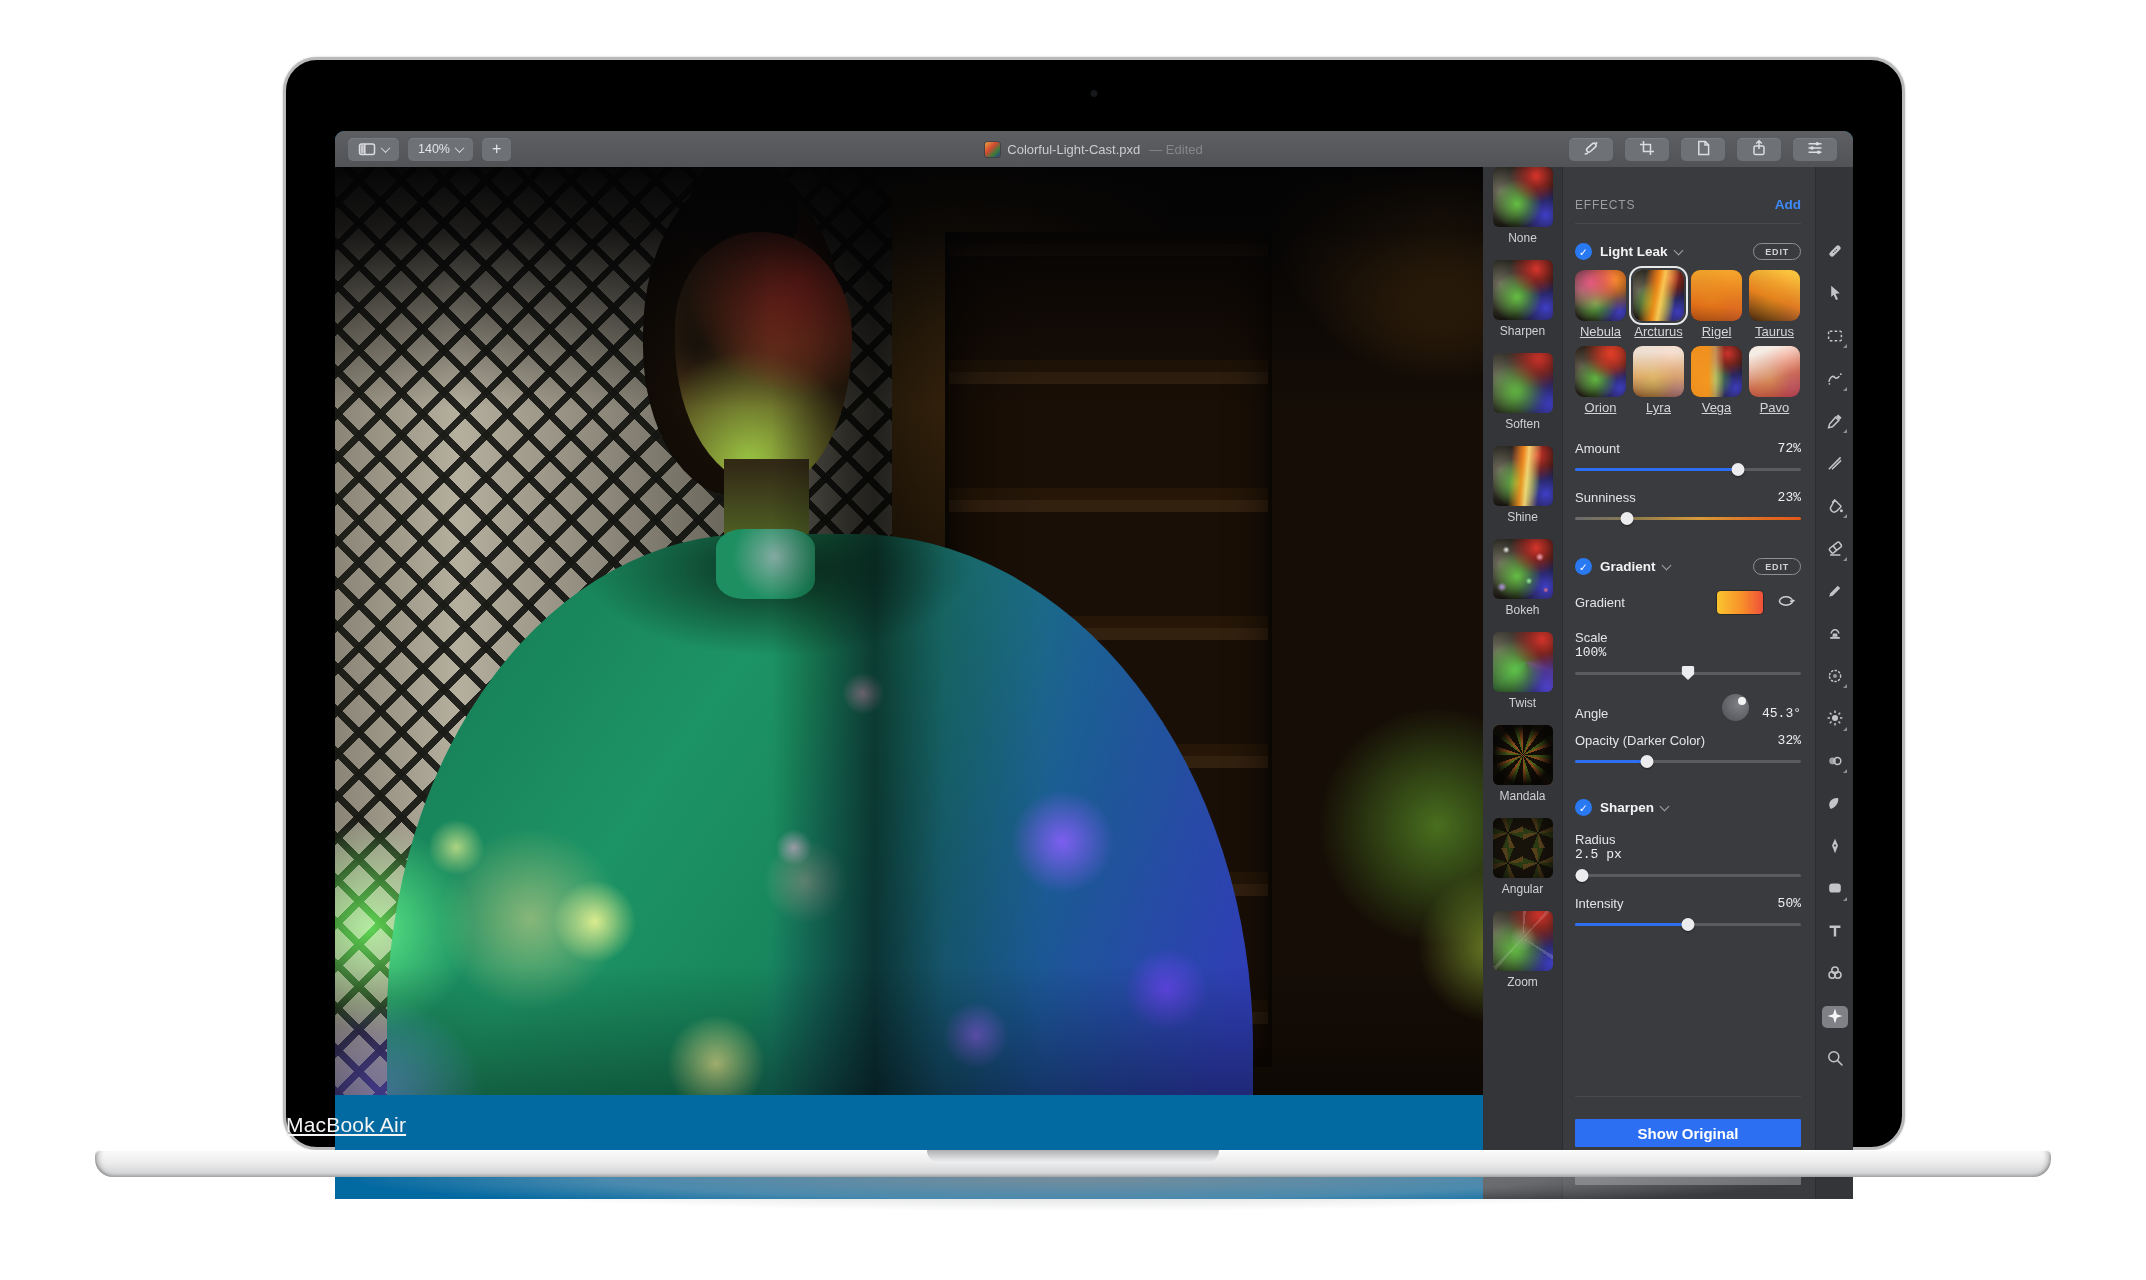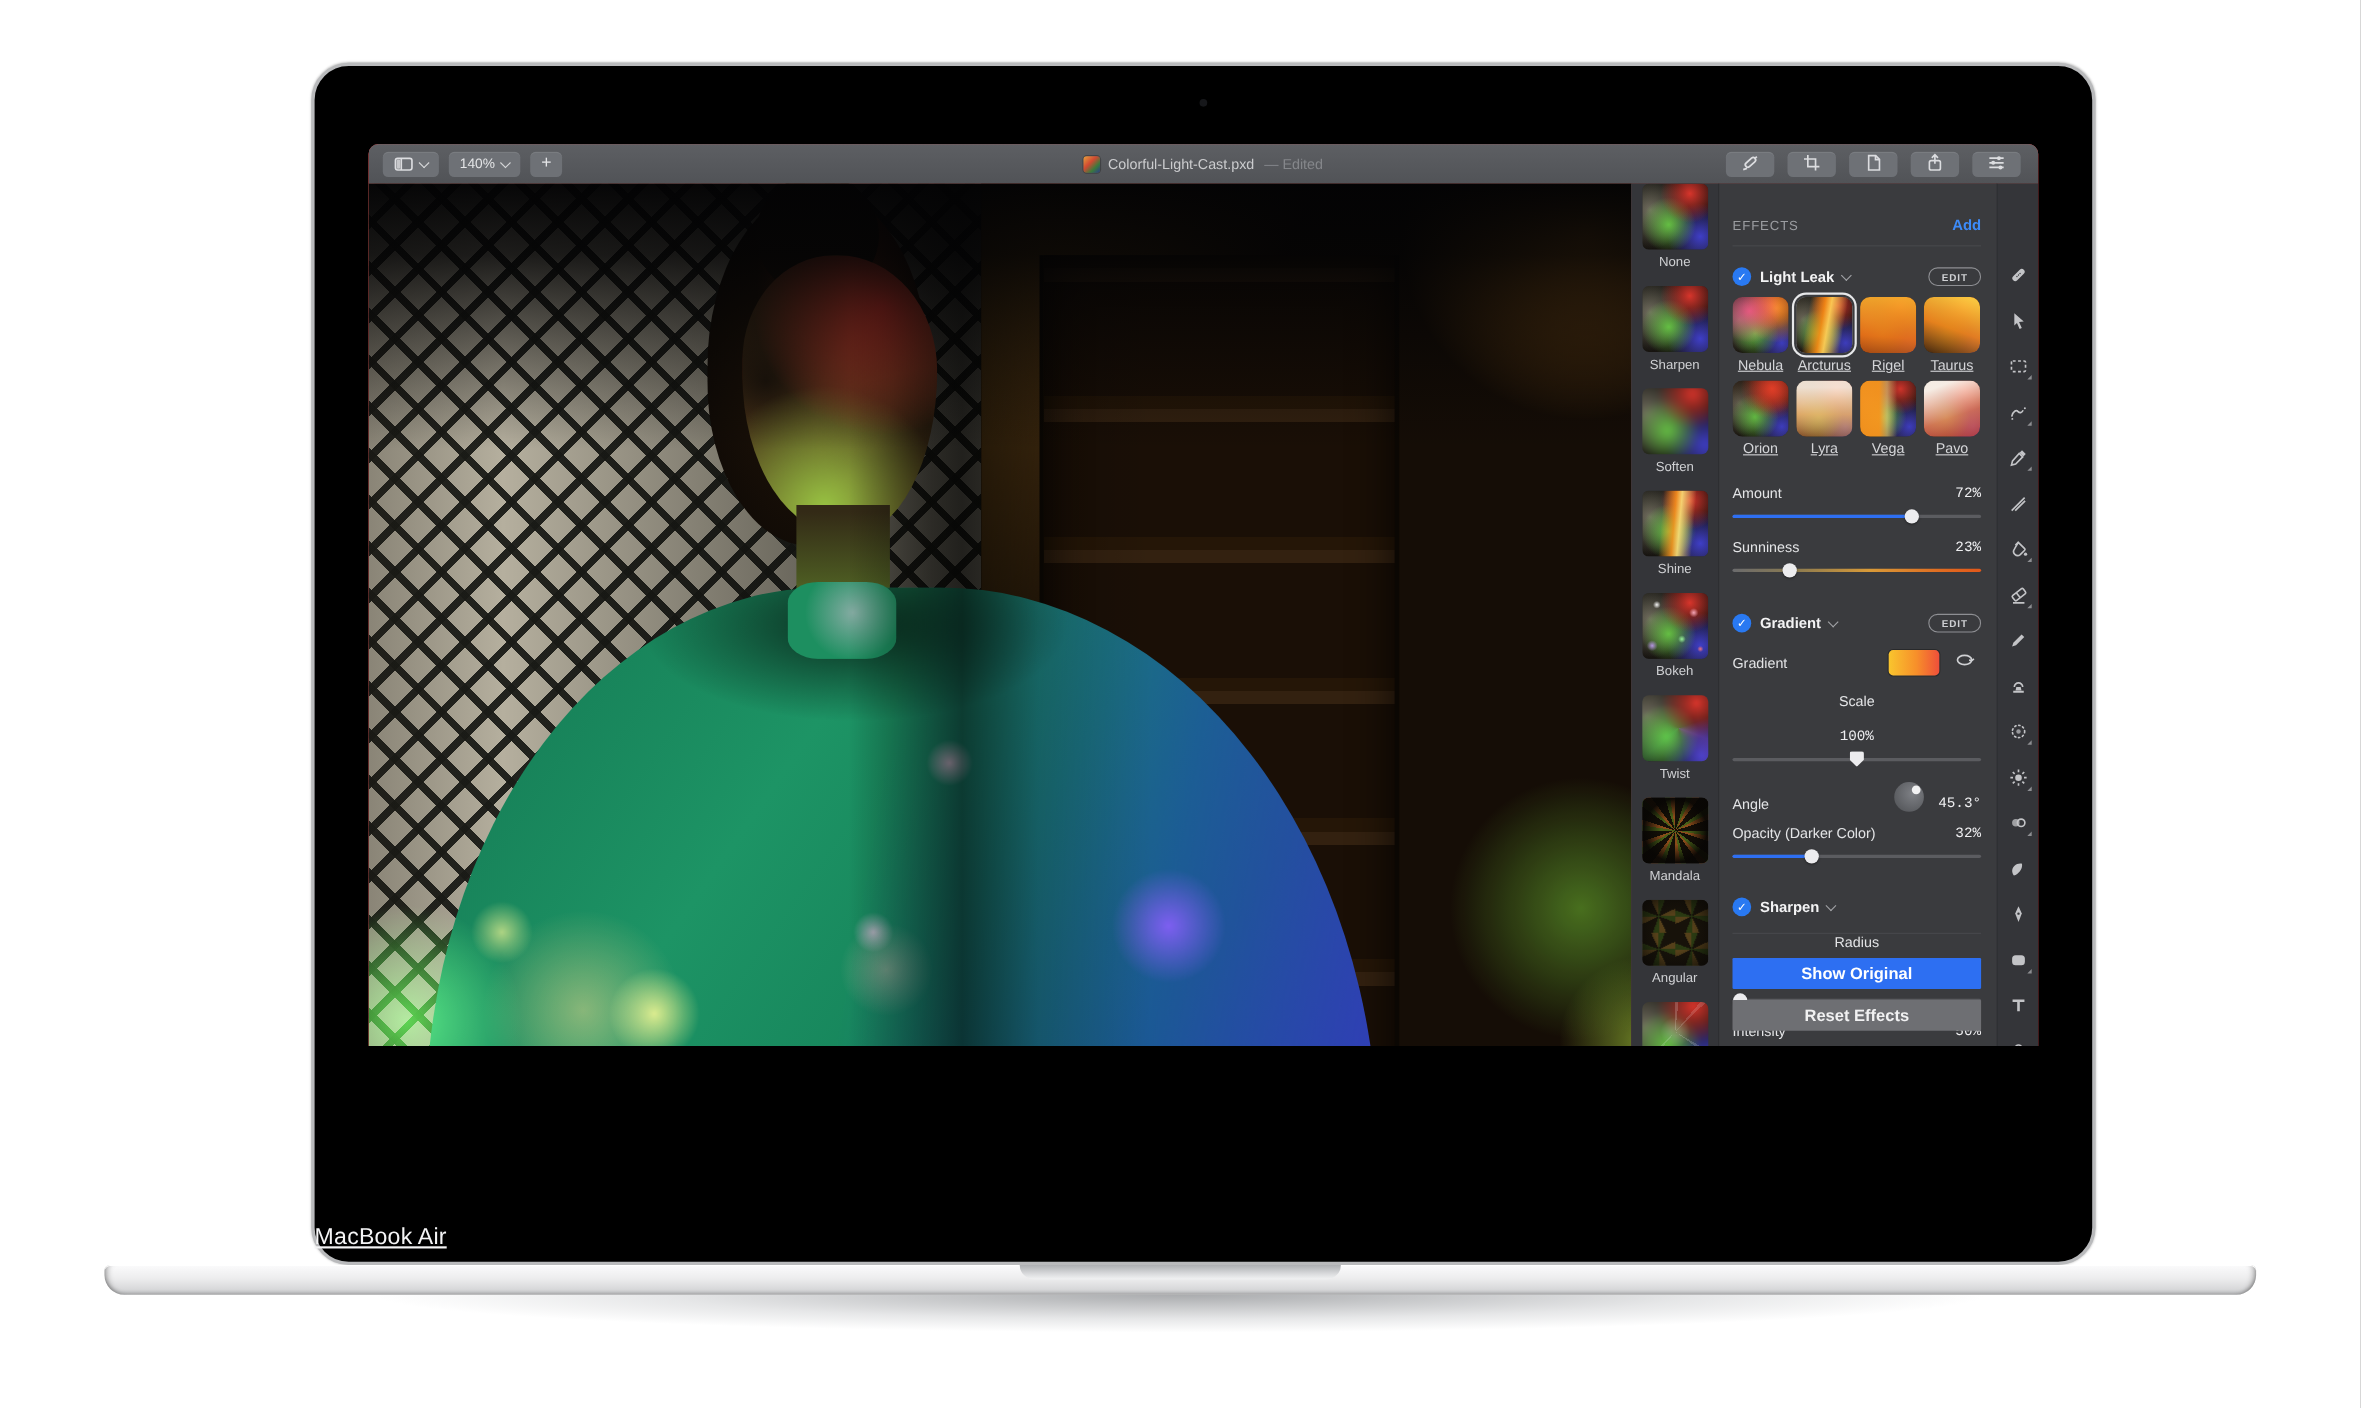--- a/index.html
+++ b/index.html
@@ -19,22 +19,22 @@
   .base{position:absolute;left:95px;top:1150px;width:1956px;height:27px;
         background:linear-gradient(180deg,#fbfbfc 0%,#ededee 45%,#cdced0 100%);
         border-radius:5px 5px 18px 18px;
         box-shadow:inset 0 1px 0 #ffffff, inset 0 -2px 3px rgba(0,0,0,.20), inset 8px 0 6px -6px rgba(0,0,0,.35), inset -8px 0 6px -6px rgba(0,0,0,.35);}
   .notch{position:absolute;left:50%;top:0;transform:translateX(-50%);width:292px;height:13px;
         background:linear-gradient(180deg,#adafb2,#dcdddf 65%,#f1f2f3);border-radius:0 0 14px 14px;}
   .base-shadow{position:absolute;left:170px;top:1177px;width:1806px;height:44px;
         background:radial-gradient(ellipse 52% 100% at 50% 0%, rgba(148,150,153,.8) 0%, rgba(190,192,195,.38) 50%, rgba(255,255,255,0) 78%);}
 
   
-  .app{position:absolute;left:332px;top:128px;width:1518px;height:820px;
-       background:#ef4444;border-radius:9px 9px 0 0;overflow:hidden;}
+  .app{position:absolute;left:332px;top:128px;width:1518px;height:1068px;
+       background:#0369a1;border-radius:9px 9px 0 0;overflow:hidden;}
 
   
   .toolbar{position:absolute;left:0;top:0;width:100%;height:36px;
        background:linear-gradient(180deg,#5d5f63,#515357);border-bottom:1px solid #343537;
        display:flex;align-items:center;}
   .tb-left{display:flex;align-items:center;gap:9px;padding-left:13px;}
   .tb-btn{display:flex;align-items:center;justify-content:center;gap:4px;height:23px;
        background:#6e7176;border:none;border-radius:5px;color:#e4e5e7;font-size:12.5px;
        font-family:inherit;box-shadow:inset 0 1px 0 rgba(255,255,255,.08);padding:0 10px;cursor:default;}
   .tb-btn svg{display:block;}
@@ -177,21 +177,21 @@
   .p2::after{background:linear-gradient(185deg, rgba(250,175,45,.95), rgba(236,112,22,.93) 70%, rgba(180,80,20,.9));}
   .p3::after{background:linear-gradient(200deg, rgba(255,205,65,.95) 8%, rgba(240,130,25,.92) 55%, rgba(92,52,16,.88) 95%);}
   .p4::after{background:radial-gradient(circle at 70% 14%, rgba(235,65,40,.85), rgba(235,65,40,0) 50%),
              linear-gradient(180deg, rgba(45,22,10,.4), rgba(0,0,0,0) 60%);}
   .p5::after{background:linear-gradient(180deg, rgba(250,236,222,.93) 12%, rgba(246,182,112,.85) 60%, rgba(205,125,62,.6));}
   .p6::after{background:linear-gradient(90deg, rgba(250,150,30,.95) 0 34%, rgba(255,210,120,.6) 48%, rgba(0,0,0,0) 66%);}
   .p7::after{background:linear-gradient(160deg, rgba(255,246,238,.95) 15%, rgba(242,125,92,.8) 62%, rgba(205,62,52,.78));}
   .pp.selected{box-shadow:0 0 0 2px #3a3b3e, 0 0 0 4px #e7e8ea;}
   .preset-label{font-size:13px;color:#d4d5d8;text-decoration:underline;}
 
-  .prow{display:flex;align-items:center;justify-content:space-between;gap:17px;}
+  .prow{display:flex;align-items:flex-start;justify-content:space-between;}
   .lbl{font-size:13px;color:#e3e4e6;}
   .val{font-size:13px;color:#eeeef0;font-family:Liberation Mono, monospace;}
   .slider{position:relative;height:14px;margin-top:6px;cursor:default;}
   .track{position:absolute;left:0;right:0;top:5.5px;height:3.5px;border-radius:2px;background:#5b5c60;}
   .fill{position:absolute;left:0;top:0;bottom:0;border-radius:2px;background:#2e6ff2;}
   .track.sun{background:linear-gradient(90deg,#6b6b6d 0%,#8a7a50 25%,#d89a38 55%,#e06a20 85%,#e2581a 100%);}
   .thumb{position:absolute;top:1px;width:13px;height:13px;border-radius:50%;background:#ececee;
       box-shadow:0 1px 2px rgba(0,0,0,.45);transform:translateX(-50%);}
   .thumb.pent{border-radius:2px;width:13px;height:14px;top:0;
       clip-path:polygon(0 0,100% 0,100% 55%,50% 100%,0 55%);box-shadow:none;}

